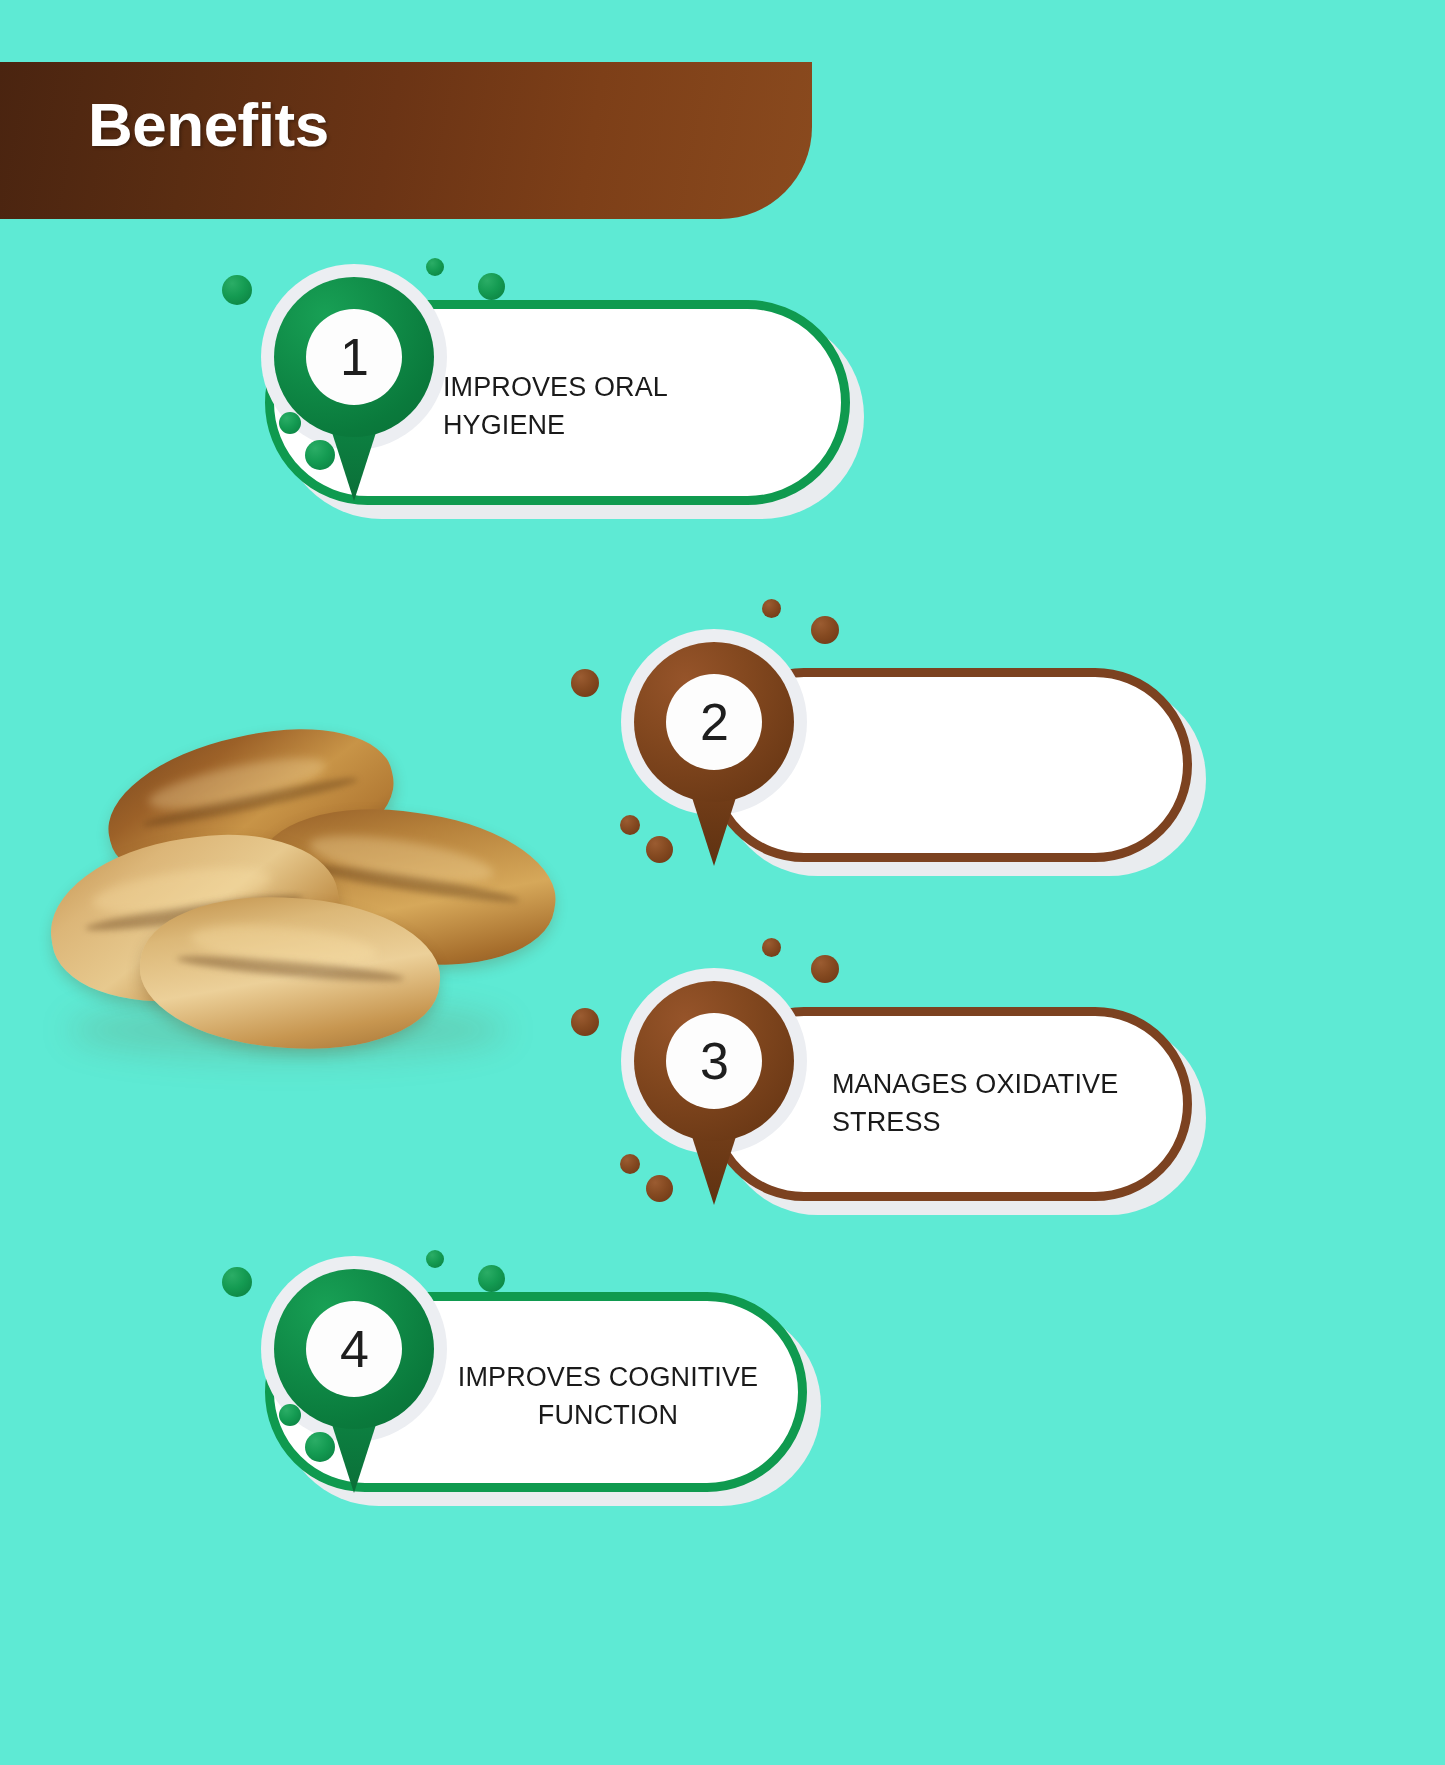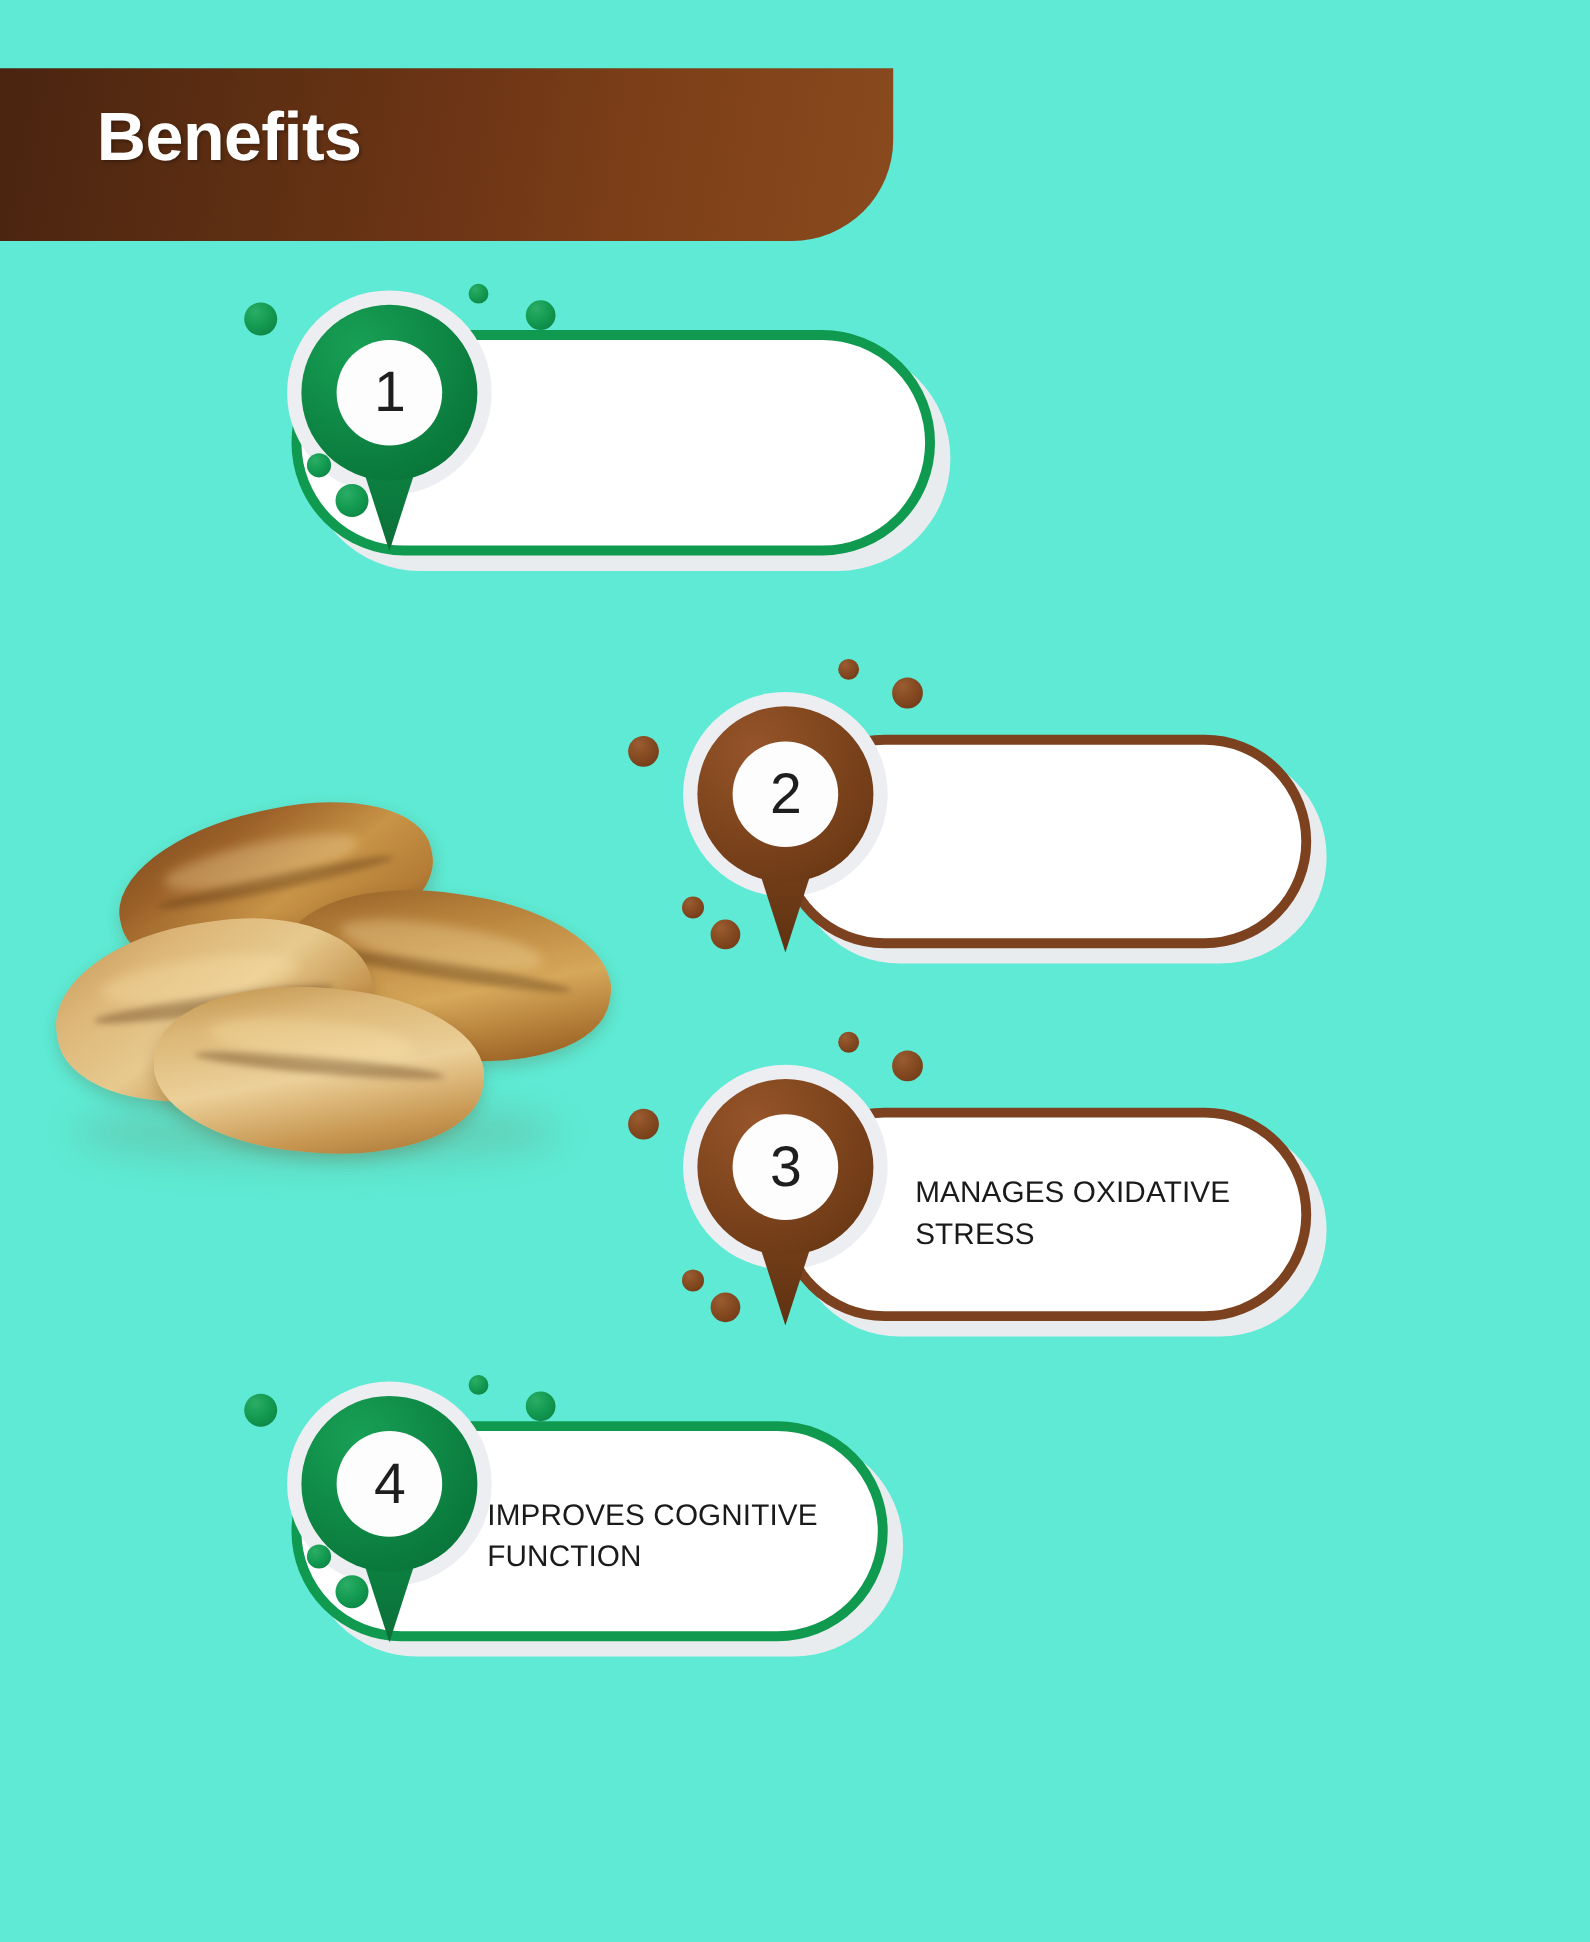--- a/index.html
+++ b/index.html
@@ -236,20 +236,21 @@
     <div class="nut-shadow"></div>
     <div class="nut nut-a"></div>
     <div class="nut nut-b"></div>
     <div class="nut nut-c"></div>
     <div class="nut nut-d"></div>
   </div>
 
   <div class="benefit green" style="left:265px; top:300px; width:585px; height:205px;">
     <div class="pill-shadow"></div>
     <div class="pill" style="width:585px; height:205px;"></div>
+    <div class="pill-text" style="left:178px; top:68px; width:350px;">IMPROVES ORAL HYGIENE</div>
 
     <div class="pin-wrap" style="left:9px; top:-23px; width:160px; height:230px;">
       <div class="pin-halo"></div>
       <div class="pin-tail"></div>
       <div class="pin-ring"></div>
       <div class="pin-inner">
         <span class="pin-number">1</span>
       </div>
     </div>
 
@@ -297,21 +298,21 @@
     <div class="dot brown-dot" style="left:-136px; top:1px; width:28px; height:28px;"></div>
     <div class="dot brown-dot" style="left:55px; top:-69px; width:19px; height:19px;"></div>
     <div class="dot brown-dot" style="left:104px; top:-52px; width:28px; height:28px;"></div>
     <div class="dot brown-dot" style="left:-87px; top:147px; width:20px; height:20px;"></div>
     <div class="dot brown-dot" style="left:-61px; top:168px; width:27px; height:27px;"></div>
   </div>
 
   <div class="benefit green" style="left:265px; top:1292px; width:542px; height:200px;">
     <div class="pill-shadow"></div>
     <div class="pill" style="width:542px; height:200px;"></div>
-    <div class="pill-text" style="left:178px; top:66px; width:330px;">IMPROVES COGNITIVE FUNCTION</div>
+    <div class="pill-text" style="left:178px; top:66px; width:330px;text-align:center;">IMPROVES COGNITIVE FUNCTION</div>
 
     <div class="pin-wrap" style="left:9px; top:-23px; width:160px; height:230px;">
       <div class="pin-halo"></div>
       <div class="pin-tail"></div>
       <div class="pin-ring"></div>
       <div class="pin-inner">
         <span class="pin-number">4</span>
       </div>
     </div>
 

